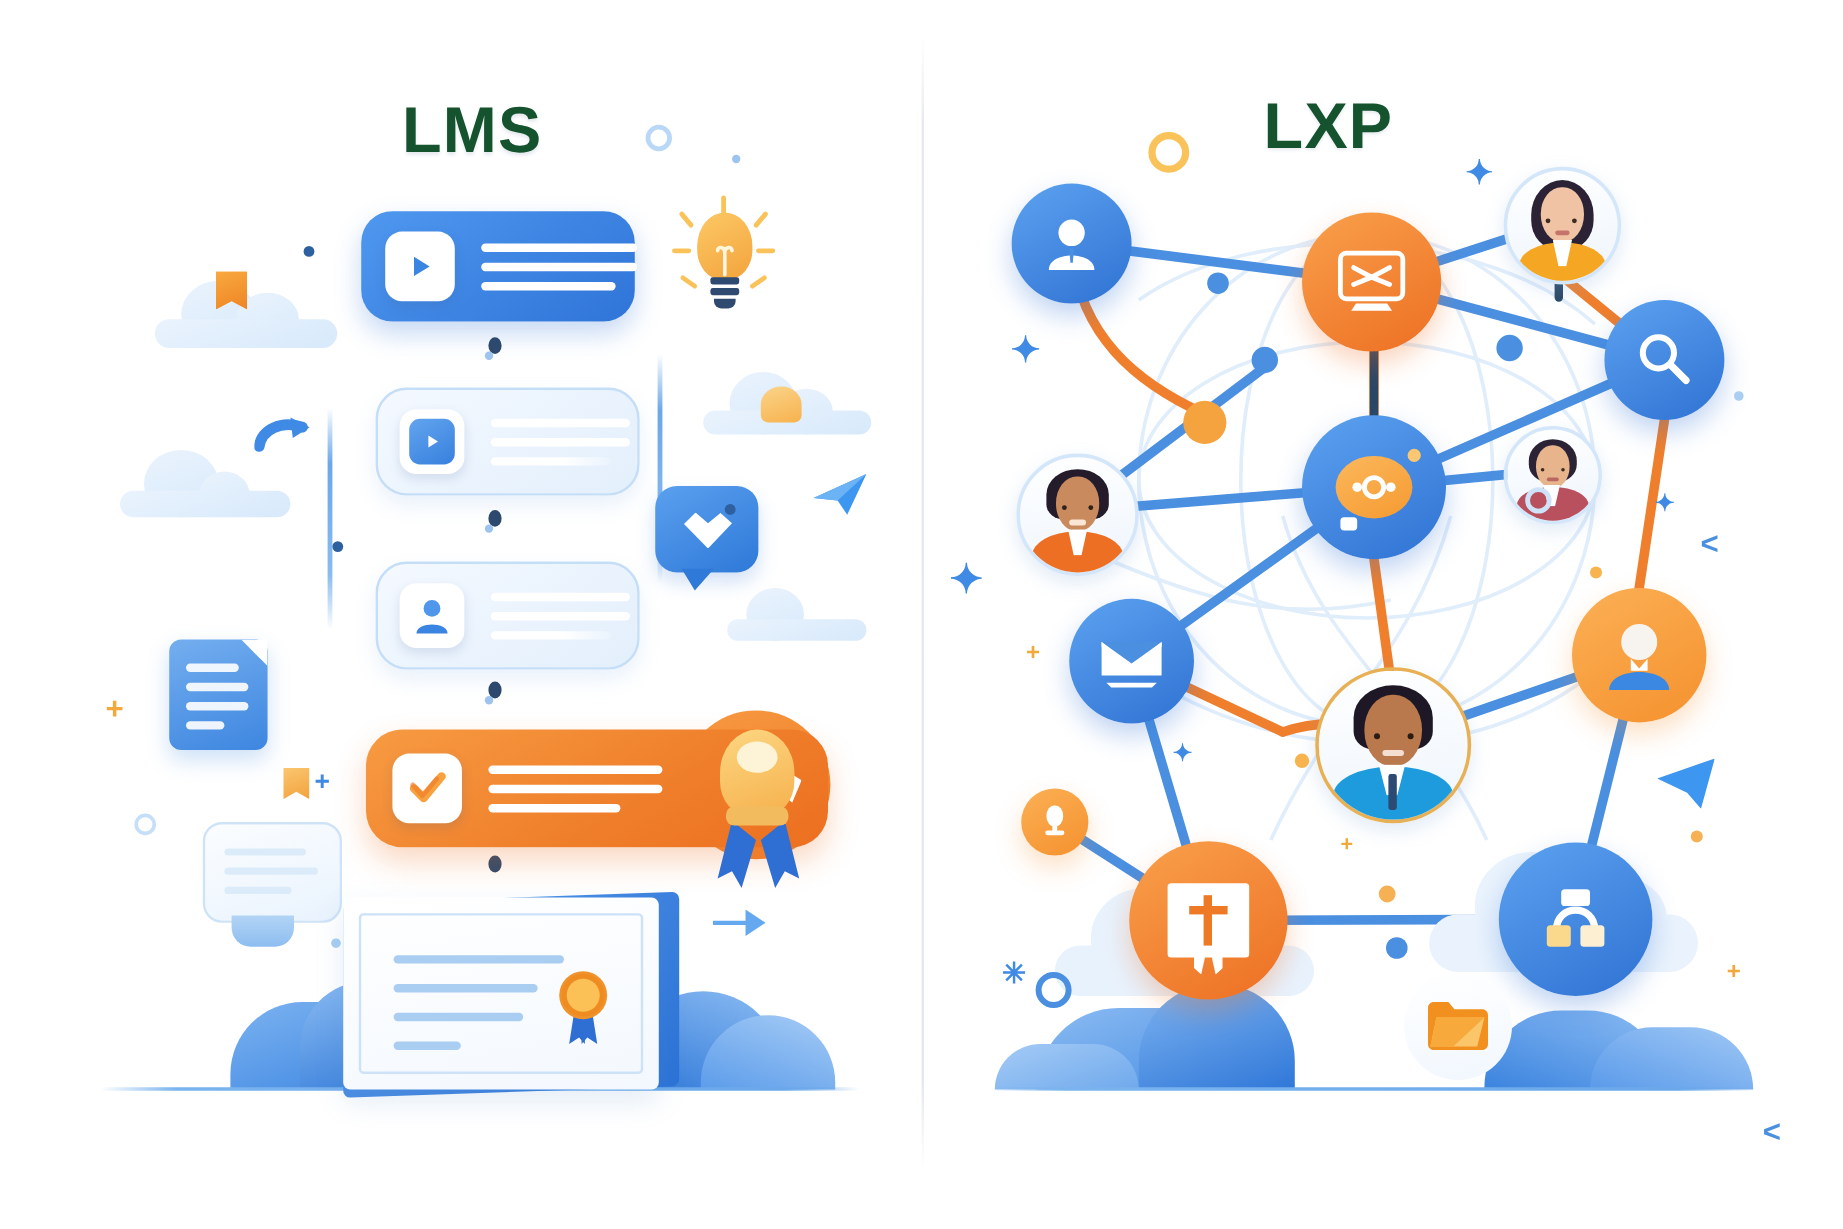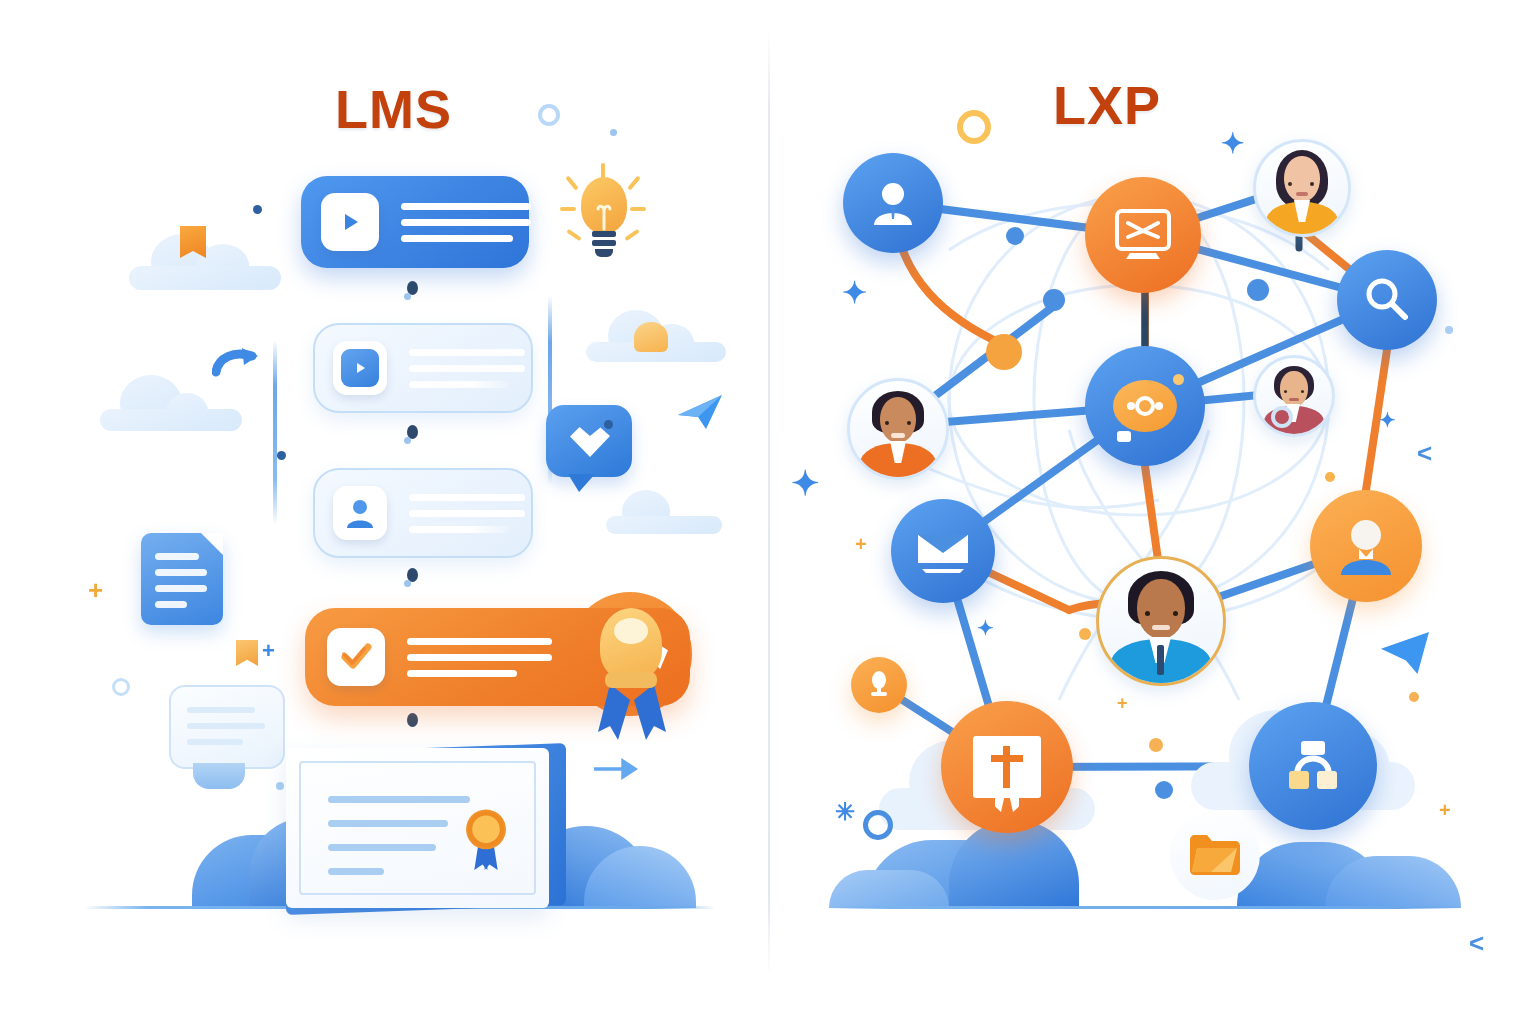--- a/index.html
+++ b/index.html
@@ -16,21 +16,21 @@
   #lxp-panel{left:769px;width:773px;}
 
   .divider{
     position:absolute;left:768px;top:30px;width:2px;height:945px;
     background:linear-gradient(180deg,rgba(226,232,240,0) 0%,#e6eaf0 8%,#e3e8ef 92%,rgba(226,232,240,0) 100%);
   }
 
   .title{
     position:absolute;
     font-weight:bold;
-    color:#c2410c;
+    color:#14532d;
     letter-spacing:1px;
     font-size:54px;
     line-height:1;
     text-shadow:0 2px 3px rgba(44,74,114,.12);
     white-space:nowrap;
   }
   #lms-title{left:335px;top:82px;}
   #lxp-title{left:1053px;top:78px;}
 
   

